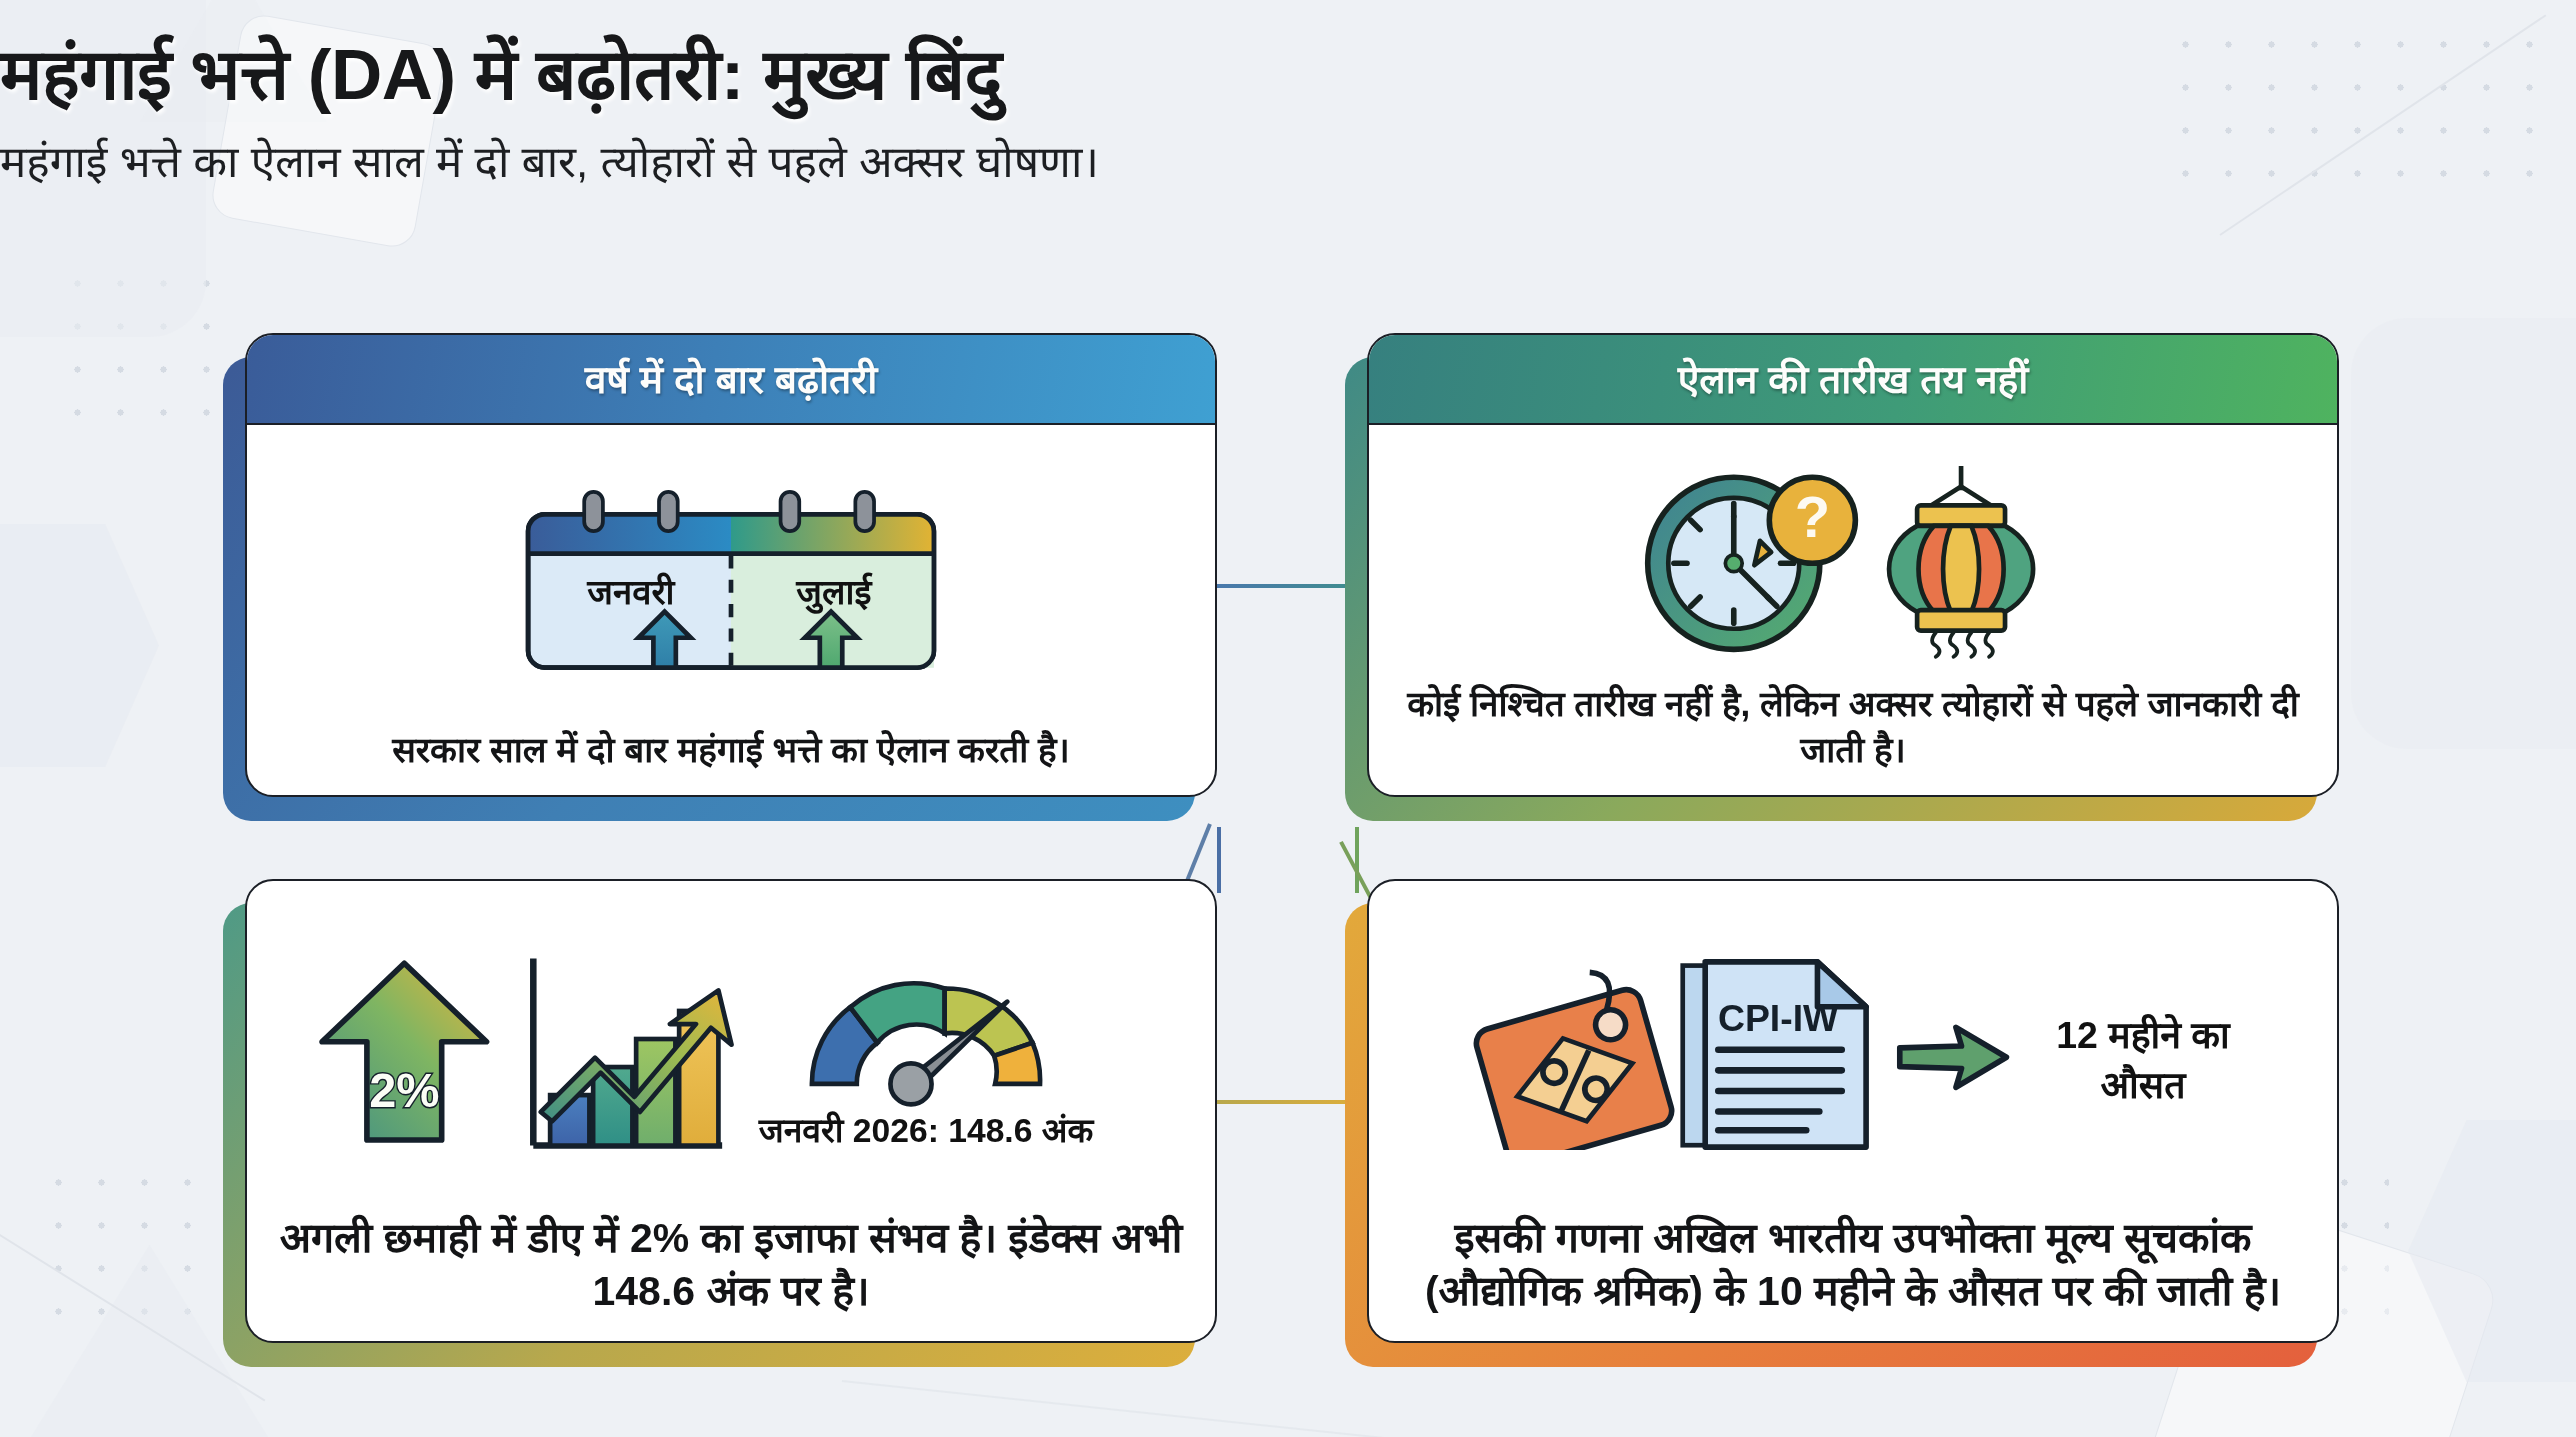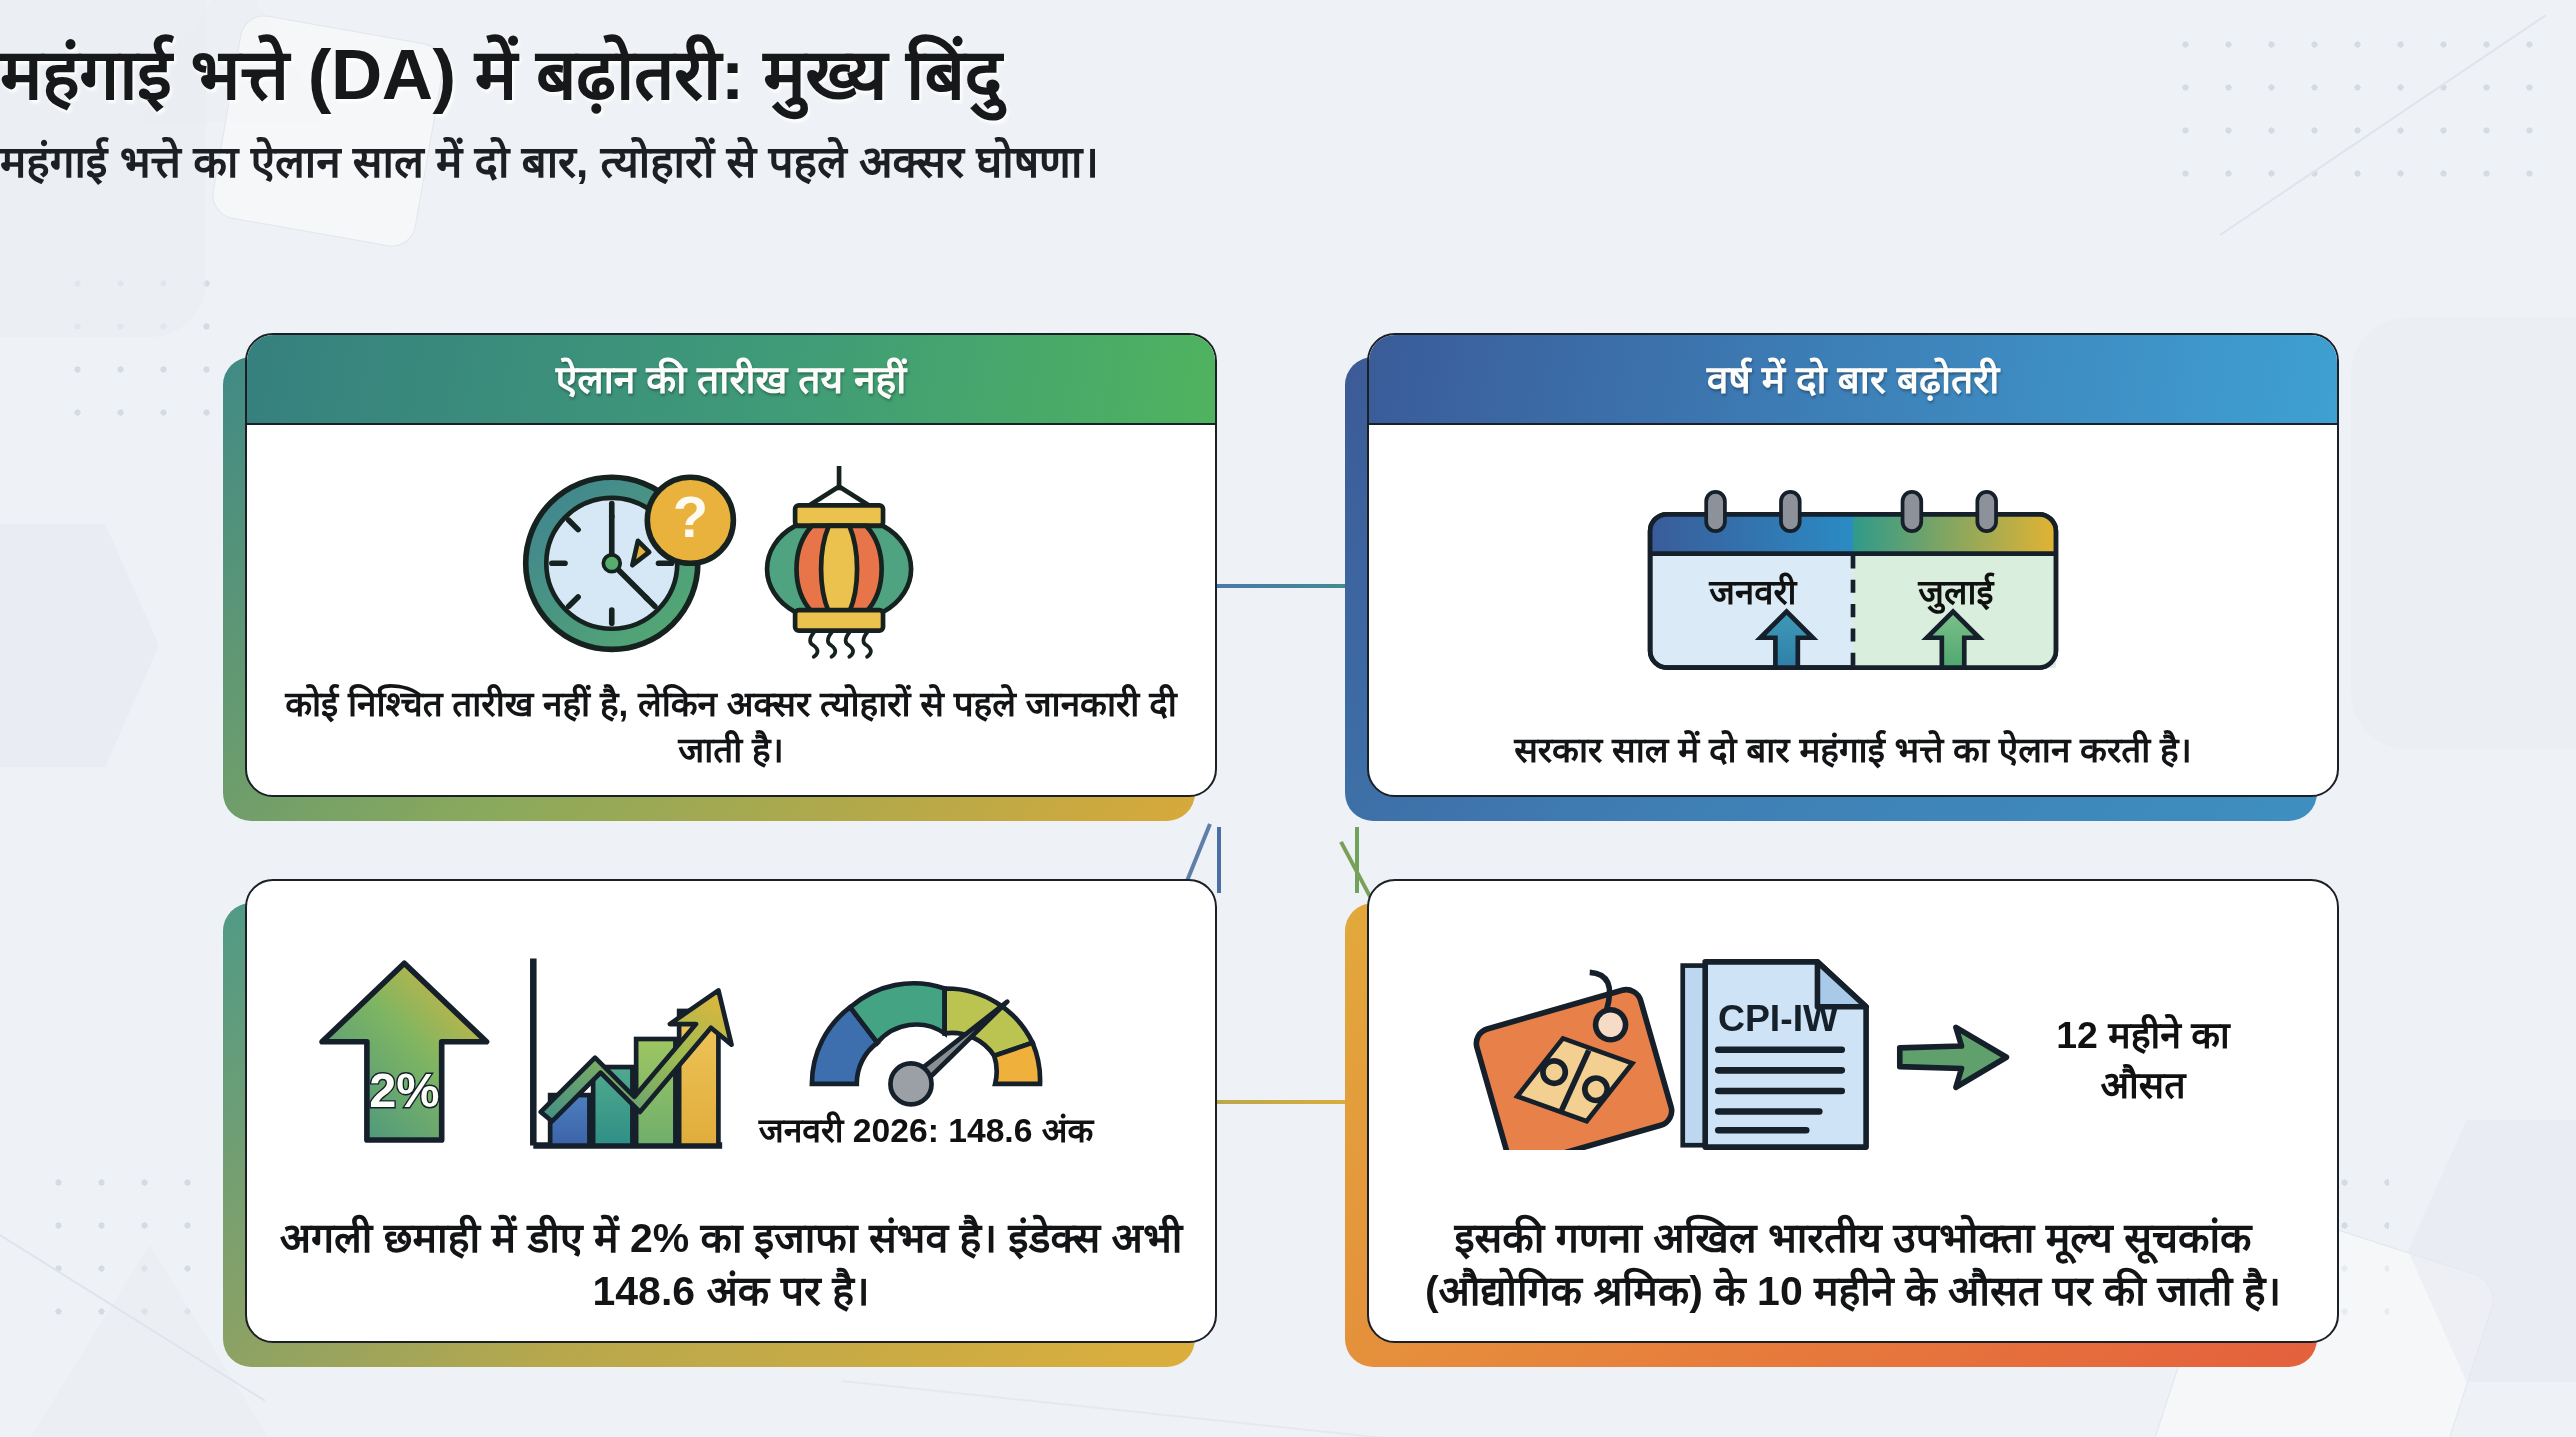--- a/index.html
+++ b/index.html
@@ -67,21 +67,21 @@
     font-size: 71px;
     font-weight: 700;
     color: #17181a;
     letter-spacing: -0.5px;
     line-height: 1.22;
     text-shadow: 1.9px 2.8px 3.7px rgba(255,255,255,.95);
   }
   .subtitle {
     margin-top: 15px;
     font-size: 44px;
-    font-weight: 700;
+    font-weight: 400;
     color: #1d1f22;
     line-height: 1.25;
   }
 
   
   .grid {
     position: absolute;
     top: 333px;
     left: 245px;
     width: 2093px;
@@ -203,20 +203,71 @@
 </div>
 
 <div class="connect c-h1"></div>
 <div class="connect c-vtop"></div>
 <div class="connect c-vtop2"></div>
 <div class="connect c-diag"></div>
 <div class="connect c-diag2"></div>
 <div class="connect c-h2"></div>
 
 <div class="grid">
+
+  <div class="card c1">
+    <div class="plate"></div>
+    <div class="card-inner">
+      <div class="card-head">
+        <span class="card-title">वर्ष में दो बार बढ़ोतरी</span>
+      </div>
+      <div class="card-body">
+        <div class="art">
+          <svg width="440" height="187" viewBox="0 0 470 200">
+            <defs>
+              <linearGradient id="calTopL" x1="0" y1="0" x2="1" y2="0">
+                <stop offset="0%" stop-color="#3a5c99"></stop>
+                  <stop offset="100%" stop-color="#2b8bc4"></stop>
+              </linearGradient>
+              <linearGradient id="calTopR" x1="0" y1="0" x2="1" y2="0">
+                <stop offset="0%" stop-color="#2f9a8a"></stop>
+                  <stop offset="100%" stop-color="#e2b333"></stop>
+              </linearGradient>
+              <linearGradient id="arrB" x1="0" y1="1" x2="0" y2="0">
+                <stop offset="0%" stop-color="#2f7fa8"></stop>
+                  <stop offset="100%" stop-color="#3f9ab8"></stop>
+              </linearGradient>
+              <linearGradient id="arrG" x1="0" y1="1" x2="0" y2="0">
+                <stop offset="0%" stop-color="#4fa86f"></stop>
+                  <stop offset="100%" stop-color="#7dc08a"></stop>
+              </linearGradient>
+            </defs>
+            <rect x="18" y="26" width="434" height="164" rx="18" fill="#dbeaf7" stroke="#15202b" stroke-width="5"></rect>
+            <path d="M235 26 h199 a18 18 0 0 1 18 18 v146 h-217 z" fill="#d9eedd"></path>
+            <path d="M18 44 a18 18 0 0 1 18 -18 h199 v42 h-217 z" fill="url(#calTopL)"></path>
+            <path d="M235 26 h199 a18 18 0 0 1 18 18 v24 h-217 z" fill="url(#calTopR)"></path>
+            <rect x="18" y="26" width="434" height="164" rx="18" fill="none" stroke="#15202b" stroke-width="5"></rect>
+            <line x1="18" y1="68" x2="452" y2="68" stroke="#15202b" stroke-width="5"></line>
+            <line x1="235" y1="70" x2="235" y2="188" stroke="#15202b" stroke-width="5" stroke-dasharray="14 12"></line>
+            <g fill="#8d929a" stroke="#15202b" stroke-width="4">
+              <rect x="78" y="2" width="20" height="42" rx="10"></rect>
+              <rect x="158" y="2" width="20" height="42" rx="10"></rect>
+              <rect x="288" y="2" width="20" height="42" rx="10"></rect>
+              <rect x="368" y="2" width="20" height="42" rx="10"></rect>
+            </g>
+            <text x="128" y="122" text-anchor="middle" font-family="Liberation Sans, sans-serif" font-size="37" font-weight="700" fill="#111">जनवरी</text>
+            <text x="345" y="122" text-anchor="middle" font-family="Liberation Sans, sans-serif" font-size="37" font-weight="700" fill="#111">जुलाई</text>
+            <path d="M152 190 v-32 h-16 l28 -28 28 28 h-16 v32 z" fill="url(#arrB)" stroke="#15202b" stroke-width="5"></path>
+            <path d="M330 190 v-32 h-16 l28 -28 28 28 h-16 v32 z" fill="url(#arrG)" stroke="#15202b" stroke-width="5"></path>
+          </svg>
+        </div>
+        <div class="desc">सरकार साल में दो बार महंगाई भत्ते का ऐलान करती है।</div>
+      </div>
+    </div>
+  </div>
 
   <div class="card c2">
     <div class="plate"></div>
     <div class="card-inner">
       <div class="card-head">
         <span class="card-title">ऐलान की तारीख तय नहीं</span>
       </div>
       <div class="card-body">
         <div class="art">
           <svg width="449" height="197" viewBox="0 0 480 210">
@@ -261,71 +312,20 @@
               <g fill="none" stroke="#16221f" stroke-width="4" stroke-linecap="round">
                 <path d="M328 182 q-8 10 0 14 q8 6 0 12"></path>
                 <path d="M347 182 q-8 10 0 14 q8 6 0 12"></path>
                 <path d="M366 182 q-8 10 0 14 q8 6 0 12"></path>
                 <path d="M385 182 q-8 10 0 14 q8 6 0 12"></path>
               </g>
             </g>
           </svg>
         </div>
         <div class="desc">कोई निश्चित तारीख नहीं है, लेकिन अक्सर त्योहारों से पहले जानकारी दी जाती है।</div>
-      </div>
-    </div>
-  </div>
-
-  <div class="card c1">
-    <div class="plate"></div>
-    <div class="card-inner">
-      <div class="card-head">
-        <span class="card-title">वर्ष में दो बार बढ़ोतरी</span>
-      </div>
-      <div class="card-body">
-        <div class="art">
-          <svg width="440" height="187" viewBox="0 0 470 200">
-            <defs>
-              <linearGradient id="calTopL" x1="0" y1="0" x2="1" y2="0">
-                <stop offset="0%" stop-color="#3a5c99"></stop>
-                  <stop offset="100%" stop-color="#2b8bc4"></stop>
-              </linearGradient>
-              <linearGradient id="calTopR" x1="0" y1="0" x2="1" y2="0">
-                <stop offset="0%" stop-color="#2f9a8a"></stop>
-                  <stop offset="100%" stop-color="#e2b333"></stop>
-              </linearGradient>
-              <linearGradient id="arrB" x1="0" y1="1" x2="0" y2="0">
-                <stop offset="0%" stop-color="#2f7fa8"></stop>
-                  <stop offset="100%" stop-color="#3f9ab8"></stop>
-              </linearGradient>
-              <linearGradient id="arrG" x1="0" y1="1" x2="0" y2="0">
-                <stop offset="0%" stop-color="#4fa86f"></stop>
-                  <stop offset="100%" stop-color="#7dc08a"></stop>
-              </linearGradient>
-            </defs>
-            <rect x="18" y="26" width="434" height="164" rx="18" fill="#dbeaf7" stroke="#15202b" stroke-width="5"></rect>
-            <path d="M235 26 h199 a18 18 0 0 1 18 18 v146 h-217 z" fill="#d9eedd"></path>
-            <path d="M18 44 a18 18 0 0 1 18 -18 h199 v42 h-217 z" fill="url(#calTopL)"></path>
-            <path d="M235 26 h199 a18 18 0 0 1 18 18 v24 h-217 z" fill="url(#calTopR)"></path>
-            <rect x="18" y="26" width="434" height="164" rx="18" fill="none" stroke="#15202b" stroke-width="5"></rect>
-            <line x1="18" y1="68" x2="452" y2="68" stroke="#15202b" stroke-width="5"></line>
-            <line x1="235" y1="70" x2="235" y2="188" stroke="#15202b" stroke-width="5" stroke-dasharray="14 12"></line>
-            <g fill="#8d929a" stroke="#15202b" stroke-width="4">
-              <rect x="78" y="2" width="20" height="42" rx="10"></rect>
-              <rect x="158" y="2" width="20" height="42" rx="10"></rect>
-              <rect x="288" y="2" width="20" height="42" rx="10"></rect>
-              <rect x="368" y="2" width="20" height="42" rx="10"></rect>
-            </g>
-            <text x="128" y="122" text-anchor="middle" font-family="Liberation Sans, sans-serif" font-size="37" font-weight="700" fill="#111">जनवरी</text>
-            <text x="345" y="122" text-anchor="middle" font-family="Liberation Sans, sans-serif" font-size="37" font-weight="700" fill="#111">जुलाई</text>
-            <path d="M152 190 v-32 h-16 l28 -28 28 28 h-16 v32 z" fill="url(#arrB)" stroke="#15202b" stroke-width="5"></path>
-            <path d="M330 190 v-32 h-16 l28 -28 28 28 h-16 v32 z" fill="url(#arrG)" stroke="#15202b" stroke-width="5"></path>
-          </svg>
-        </div>
-        <div class="desc">सरकार साल में दो बार महंगाई भत्ते का ऐलान करती है।</div>
       </div>
     </div>
   </div>
 
   <div class="card c3">
     <div class="plate"></div>
     <div class="card-inner">
       <div class="card-body">
         <div class="art">
           <svg width="899" height="201" viewBox="0 0 960 215">

